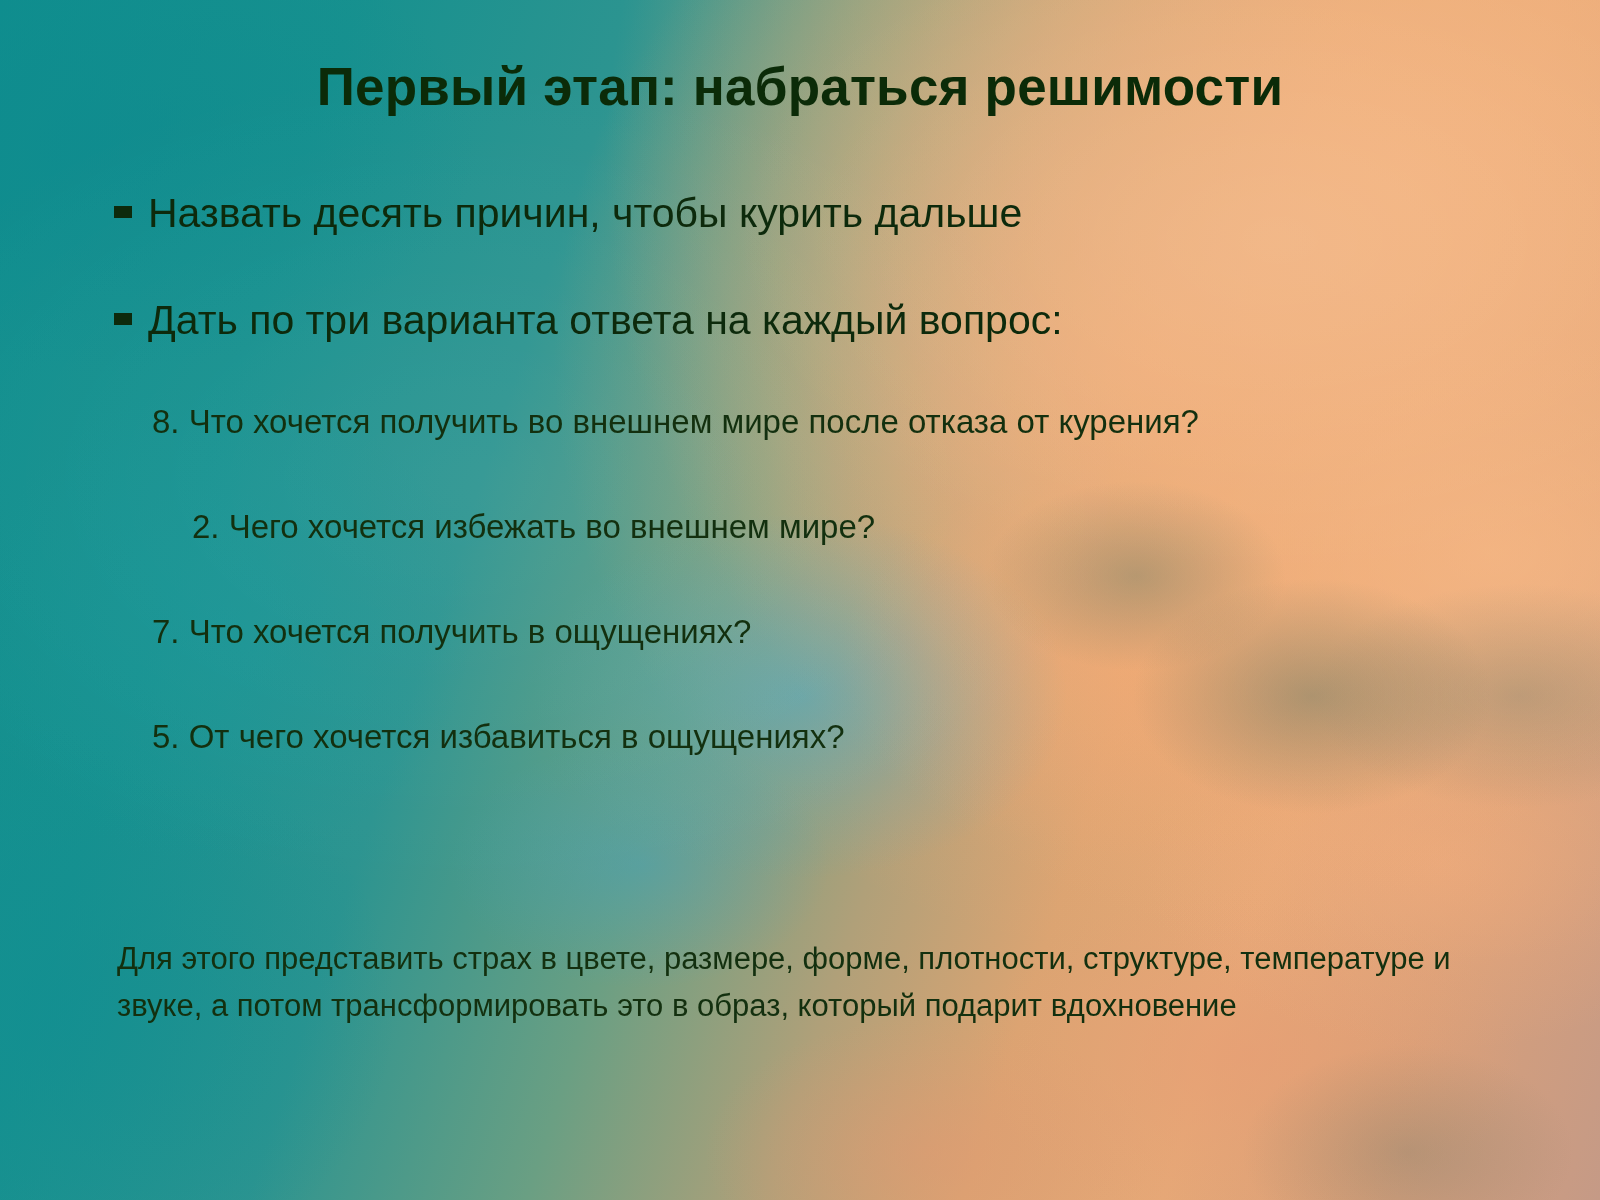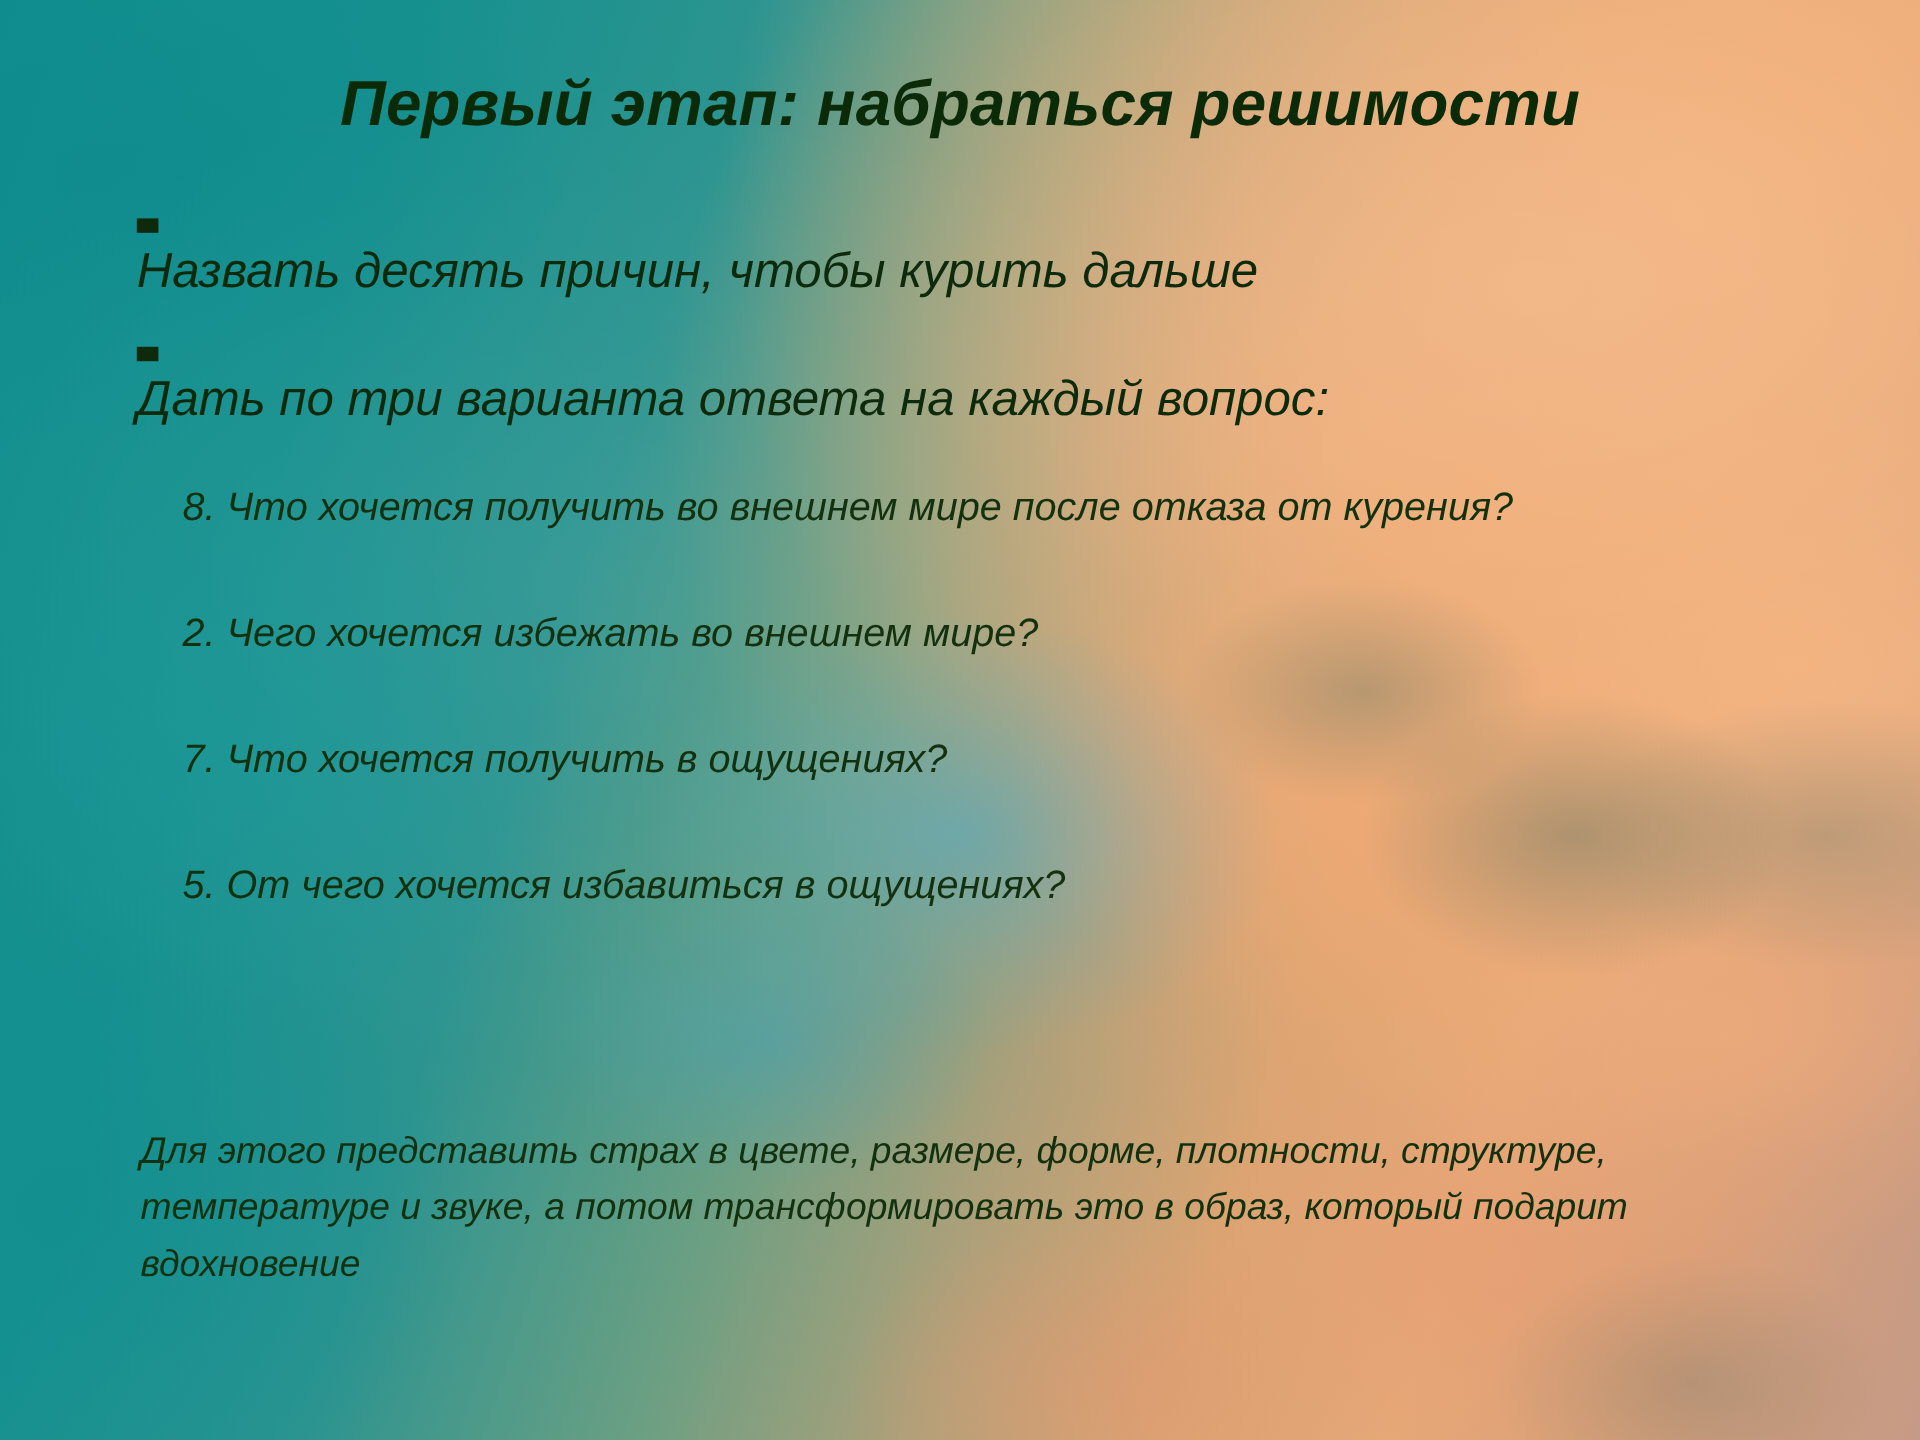--- a/index.html
+++ b/index.html
@@ -11,21 +11,20 @@
 
   #slide {
     position: relative;
     width: 1600px;
     height: 1200px;
     overflow: hidden;
     font-family: "Liberation Sans", "DejaVu Sans", sans-serif;
     
     background-color: #18918f;
     isolation: isolate;
-    font-style: italic;
   }
 
   
   .bg-layer {
     position: absolute;
     inset: 0;
     pointer-events: none;
   }
 
   
@@ -105,21 +104,20 @@
     letter-spacing: 0.2px;
     color: #0b2b08;
   }
 
   
   .bullet-row {
     position: absolute;
     display: flex;
     align-items: baseline;
     left: 114px;
-    flex-direction: column;
   }
 
   .bullet-mark {
     width: 18px;
     height: 12px;
     background: #0d2a0c;
     margin-right: 16px;
     flex: 0 0 auto;
     position: relative;
     top: -9px;
@@ -174,21 +172,21 @@
       <span class="bullet-text">Назвать десять причин, чтобы курить дальше</span>
     </div>
 
     <div class="bullet-row" style="top:298px;text-align:center;">
       <span class="bullet-mark"></span>
       <span class="bullet-text">Дать по три варианта ответа на каждый вопрос:</span>
     </div>
 
     <div class="sub-item" style="top:403px;">8. Что хочется получить во внешнем мире после отказа от курения?</div>
 
-    <div class="sub-item" style="top:508px;">2. Чего хочется избежать во внешнем мире?</div>
+    <div class="sub-item" style="top:508px;margin-left:40px;">2. Чего хочется избежать во внешнем мире?</div>
 
     <div class="sub-item" style="top:613px;">7. Что хочется получить в ощущениях?</div>
 
     <div class="sub-item" style="top:718px;">5. От чего хочется избавиться в ощущениях?</div>
 
 
     <div id="closing-paragraph">Для этого представить страх в цвете, размере, форме, плотности, структуре, температуре и звуке, а потом трансформировать это в образ, который подарит вдохновение</div>
 
   </div>
 </div>

